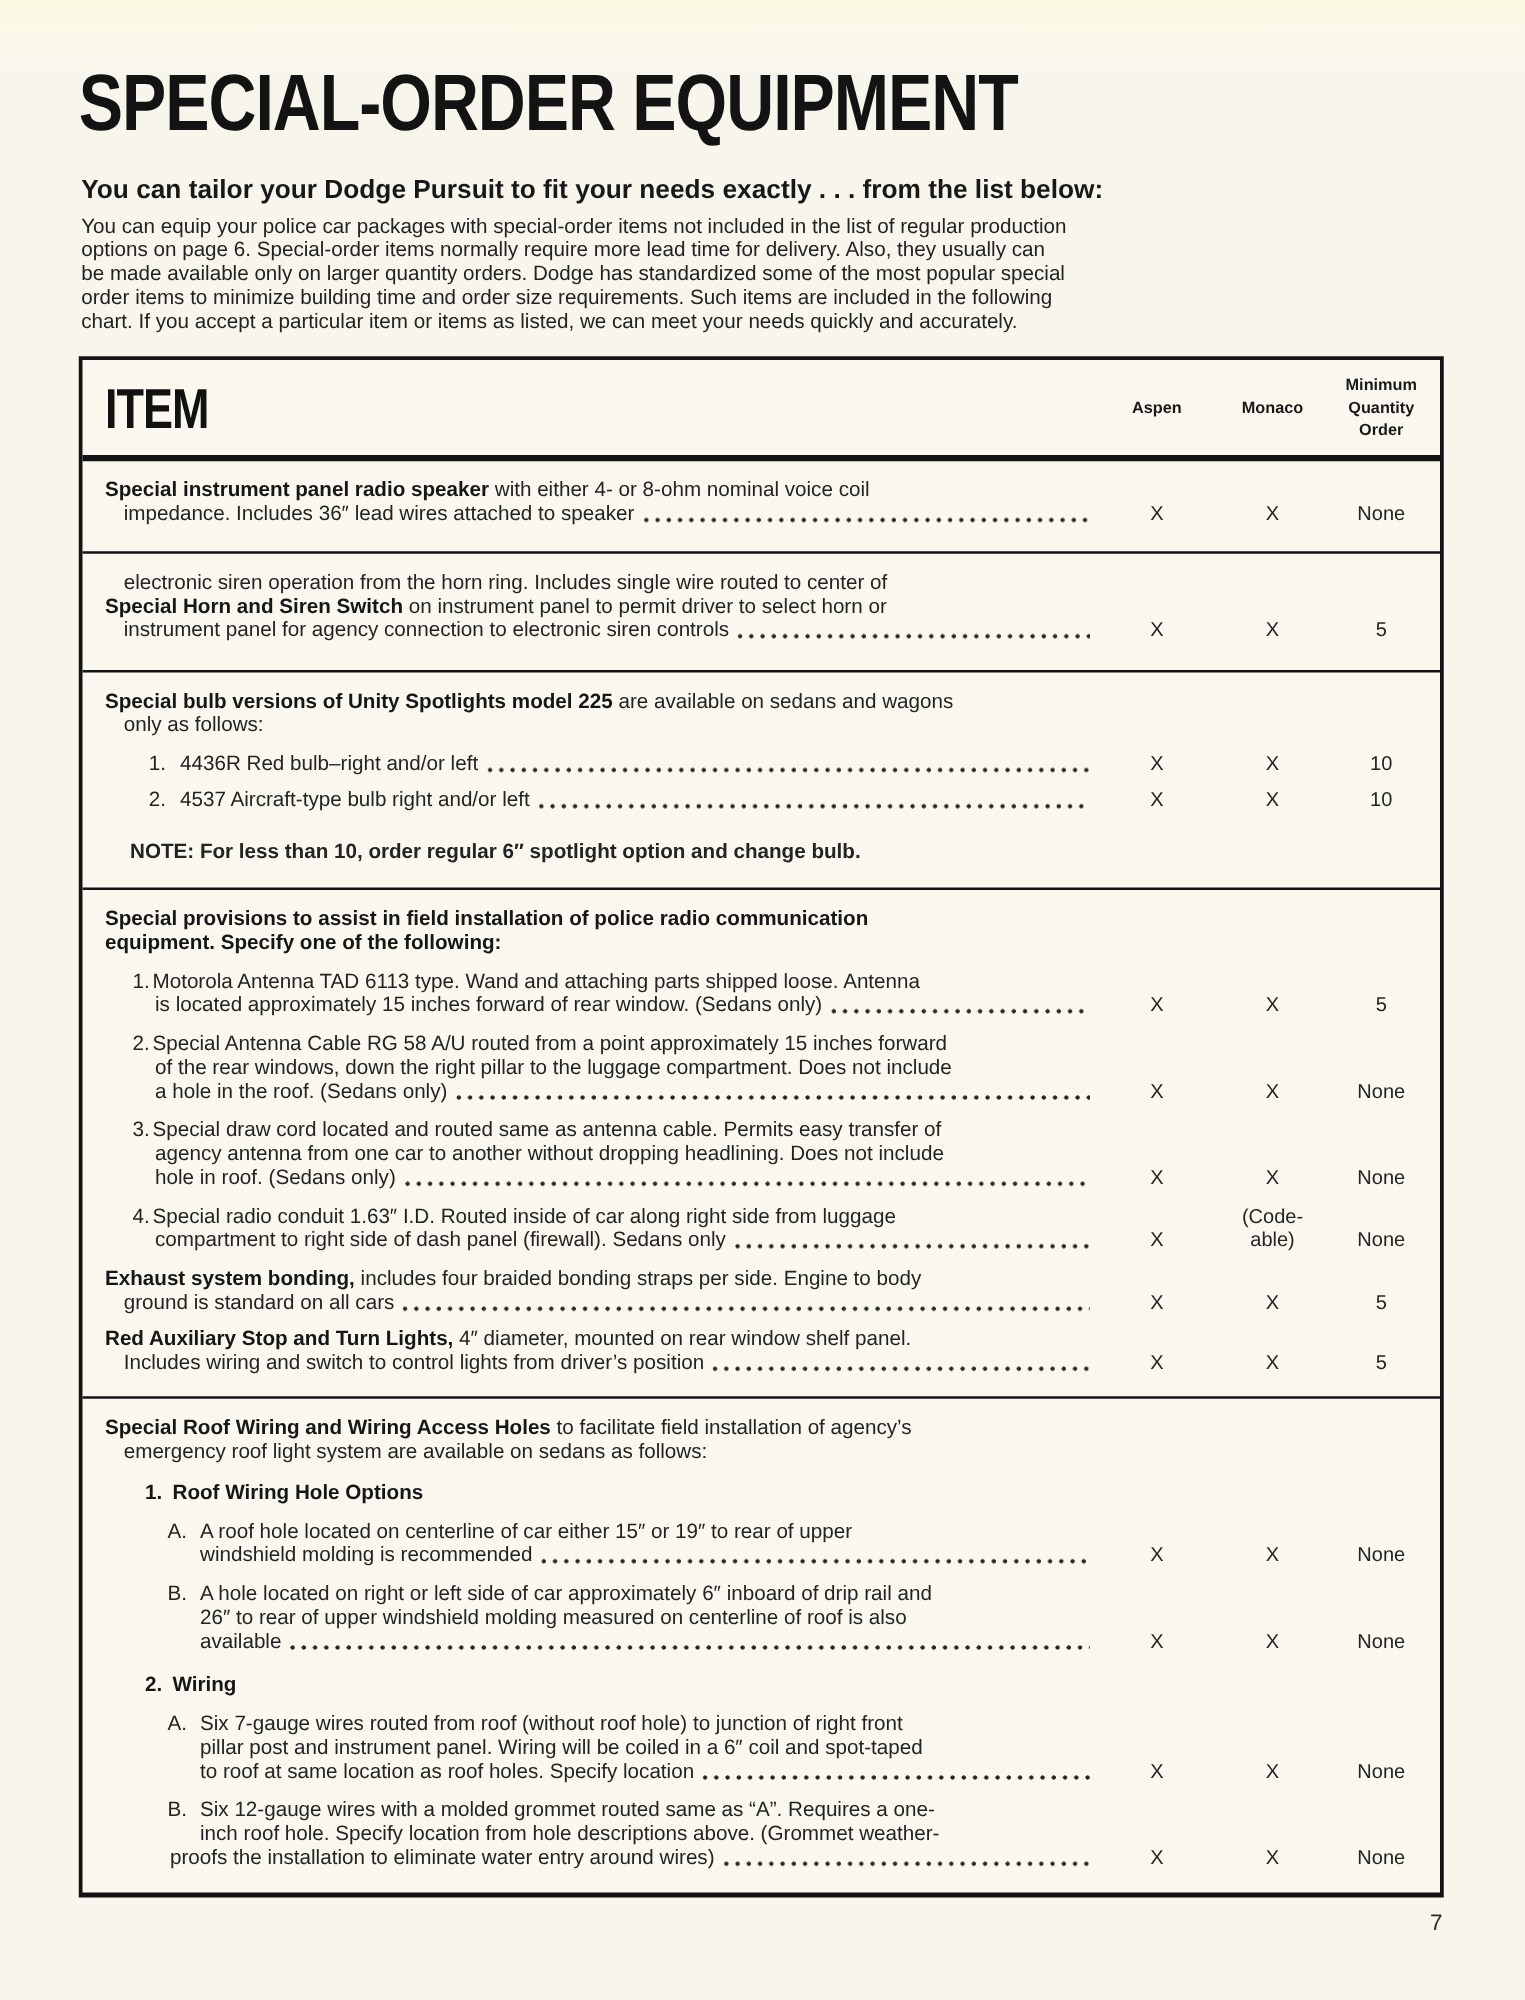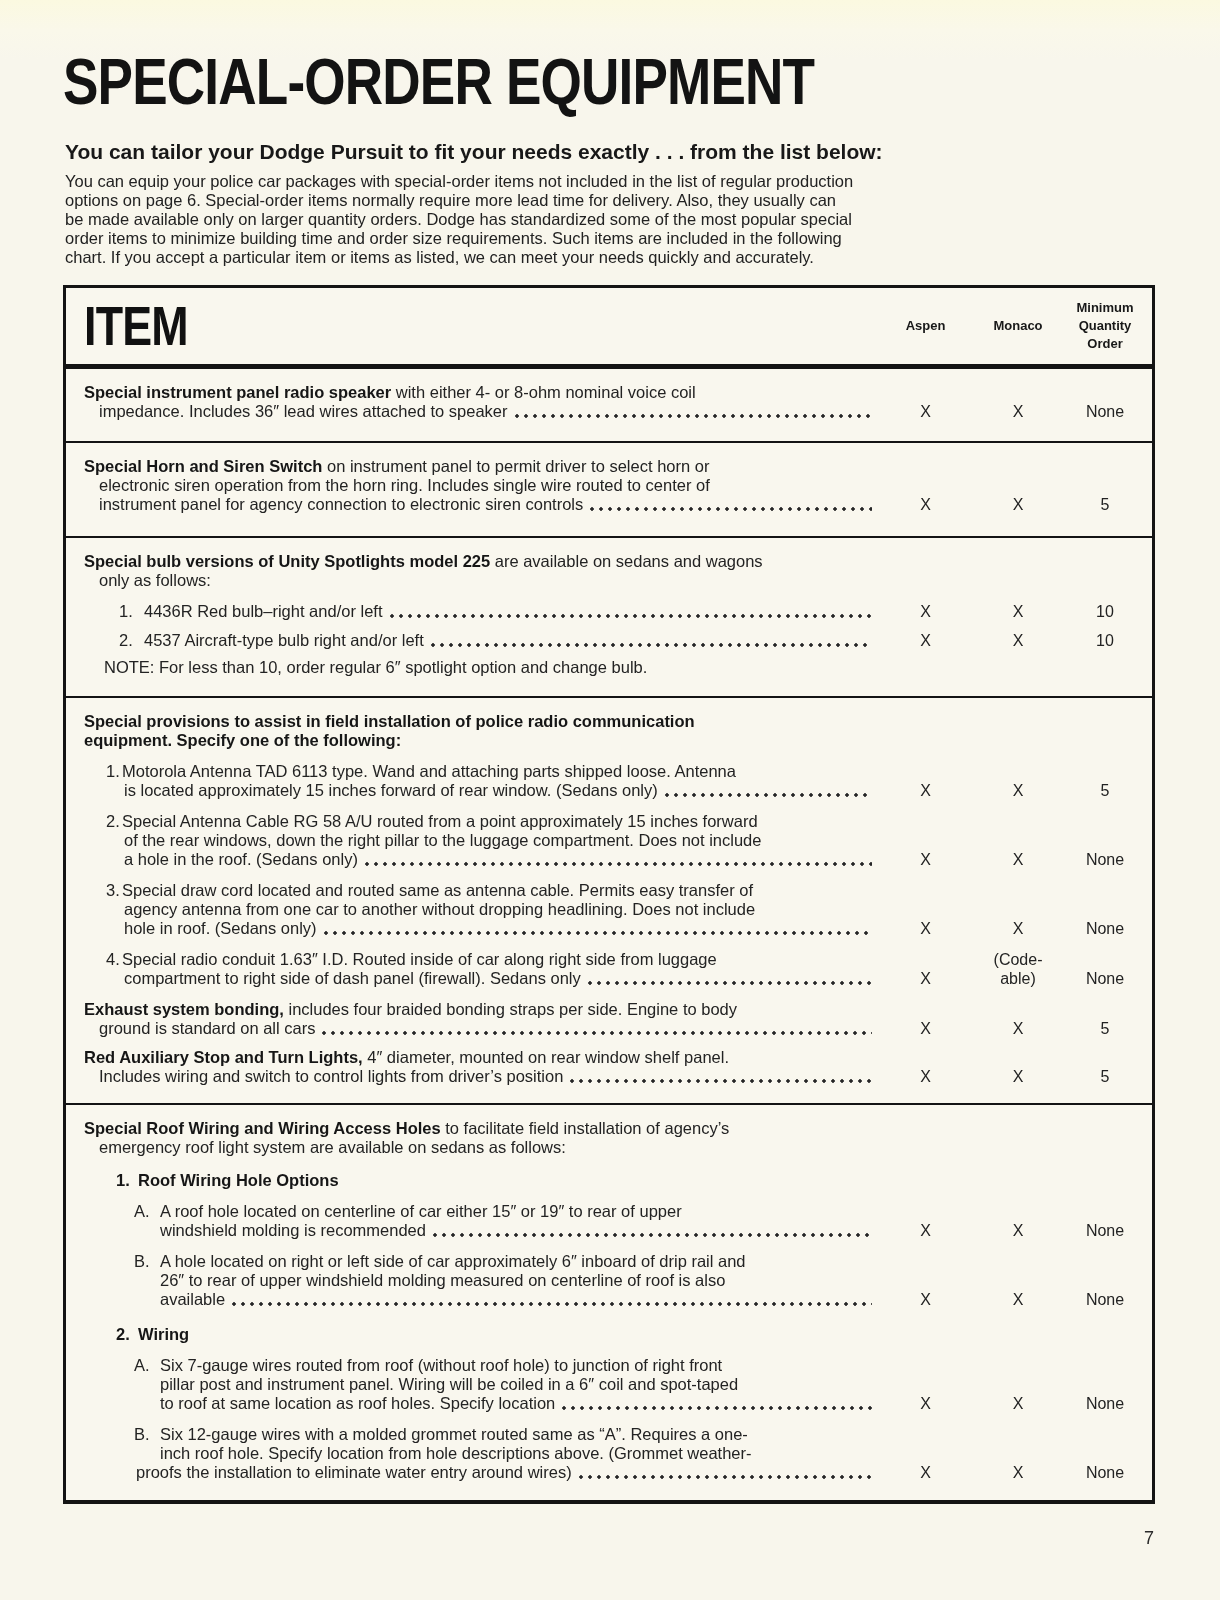--- a/index.html
+++ b/index.html
@@ -10,21 +10,21 @@
   .title{position:absolute;left:63px;top:50px;font-size:64px;font-weight:bold;line-height:1;}
   .squeeze{display:inline-block;transform:scaleX(.83);transform-origin:0 50%;
            white-space:nowrap;letter-spacing:-1px;color:#131313;}
   .subhead{position:absolute;left:65px;top:140px;font-size:21px;font-weight:bold;
            white-space:pre;color:#181818;}
   .intro{position:absolute;left:65px;top:172px;font-size:16.5px;line-height:19px;
          white-space:pre-line;color:#222;}
   .tbl{position:absolute;left:63px;top:285px;width:1092px;box-sizing:border-box;
        border:3px solid #141414;border-bottom-width:4px;background:rgba(255,255,255,.15);}
   .thead{display:flex;align-items:center;height:76px;border-bottom:5px solid #141414;}
-  .th-item{width:812px;box-sizing:border-box;padding-left:18px;font-size:56px;font-weight:bold;line-height:1;}
+  .th-item{width:812px;box-sizing:border-box;padding-left:18px;font-size:45px;font-weight:bold;line-height:1;}
   .squeeze2{display:inline-block;transform:scaleX(.80);transform-origin:0 50%;
             white-space:nowrap;letter-spacing:-1px;color:#111;}
   .th{font-size:13px;font-weight:bold;text-align:center;white-space:pre-line;
       line-height:18px;color:#181818;}
   .th.a{width:95px;}.th.m{width:90px;}.th.q{width:84px;}
   .sec + .sec{border-top:2px solid #141414;}
   .block{display:flex;align-items:stretch;}
   .desc{width:812px;box-sizing:border-box;position:relative;}
   .ln{position:relative;font-size:16.5px;line-height:19px;white-space:pre;color:#232323;}
   .ln.last{display:flex;}
@@ -77,22 +77,22 @@
               <span>X</span>
             </div>
             <div class="cell q">
               <span>None</span>
             </div>
           </div>
         </div>
         <div class="sec" style="padding: 14px 0px 22px;">
           <div class="block">
             <div class="desc">
+              <div class="ln" style="padding-left: 33px;"><span>electronic siren operation from the horn ring. Includes single wire routed to center of</span></div>
               <div class="ln" style="padding-left: 18px;"><span class="b">Special Horn and Siren Switch</span><span> on instrument panel to permit driver to select horn or</span></div>
-              <div class="ln" style="padding-left: 33px;"><span>electronic siren operation from the horn ring. Includes single wire routed to center of</span></div>
               <div class="ln last" style="padding-left: 33px;"><span>instrument panel for agency connection to electronic siren controls</span><span class="leader"></span></div>
             </div>
             <div class="cell a">
               <span>X</span>
             </div>
             <div class="cell m">
               <span>X</span>
             </div>
             <div class="cell q">
               <span>5</span>
@@ -127,21 +127,21 @@
             <div class="cell a">
               <span>X</span>
             </div>
             <div class="cell m">
               <span>X</span>
             </div>
             <div class="cell q">
               <span>10</span>
             </div>
           </div>
-          <div class="block" style="margin-top: 8px;">
+          <div class="block" style="margin-top: 22px; font-weight: bold;">
             <div class="desc">
               <div class="ln" style="padding-left: 38px;"><span>NOTE: For less than 10, order regular 6″ spotlight option and change bulb.</span></div>
             </div>
           </div>
         </div>
         <div class="sec" style="padding: 14px 0px 17px;">
           <div class="block">
             <div class="desc">
               <div class="ln" style="padding-left: 18px;"><span class="b">Special provisions to assist in field installation of police radio communication</span></div>
               <div class="ln" style="padding-left: 18px;"><span class="b">equipment. Specify one of the following:</span></div>

